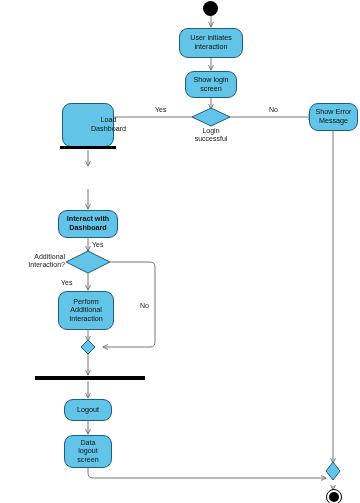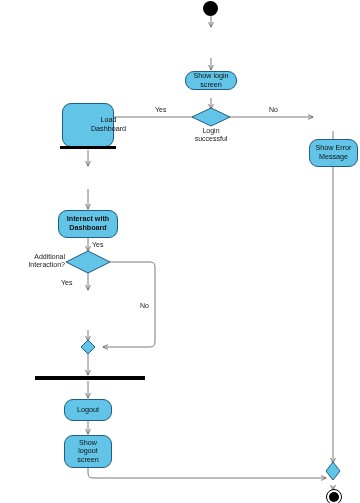--- a/index.html
+++ b/index.html
@@ -141,38 +141,43 @@
 
     <polygon points="211,108 230,117 211,126 192,117" fill="#62c5e8" stroke="#1f5c86" stroke-width="1"></polygon>
     <polygon points="88,251 110,262 88,273 66,262" fill="#62c5e8" stroke="#1f5c86" stroke-width="1"></polygon>
     <polygon points="88,340 95,347 88,354 81,347" fill="#62c5e8" stroke="#1f5c86" stroke-width="1"></polygon>
     <polygon points="333,462 340,471 333,480 326,471" fill="#62c5e8" stroke="#1f5c86" stroke-width="1"></polygon>
   </svg>
 
   <div class="start-node" style="left:203px; top:1px; width:15px; height:15px;"></div>
   <div class="end-node" style="left:326px; top:489px; width:14px; height:14px;"></div>
 
+  <div class="node" style="left:179px; top:28px; width:64px; height:30px;">User initiates
+interaction</div>
 
-  <div class="node" style="left:185px; top:71px; width:52px; height:19px;text-align:center;">Show login
+  <div class="node" style="left:185px; top:71px; width:52px; height:27px;text-align:center;">Show login
 screen</div>
 
   <div class="node" style="left:62px; top:103px; width:52px; height:44px;padding-left:43px;">Load
 Dashboard</div>
 
-  <div class="node" style="left:309px; top:103px; width:49px; height:28px;margin-top:36px;">Show Error
+  <div class="node" style="left:309px; top:103px; width:49px; height:28px;">Show Error
 Message</div>
 
 
   <div class="node" style="left:58px; top:210px; width:60px; height:28px;font-weight:bold;">Interact with
 Dashboard</div>
 
+  <div class="node" style="left:58px; top:291px; width:56px; height:39px;">Perform
+Additional
+Interaction</div>
 
   <div class="node" style="left:64px; top:399px; width:48px; height:22px;">Logout</div>
 
-  <div class="node" style="left:64px; top:435px; width:48px; height:33px;">Show
+  <div class="node" style="left:64px; top:435px; width:48px; height:33px;">Data
 logout
 screen</div>
 
   <div class="bar" style="left:60px; top:145.5px; width:56px; height:3.5px;"></div>
   <div class="bar" style="left:35px; top:376px; width:110px; height:3.5px;"></div>
 
   <div class="edge-label" style="left:155px; top:106px;">Yes</div>
 
   <div class="edge-label" style="left:269px; top:106px;">No</div>
 

